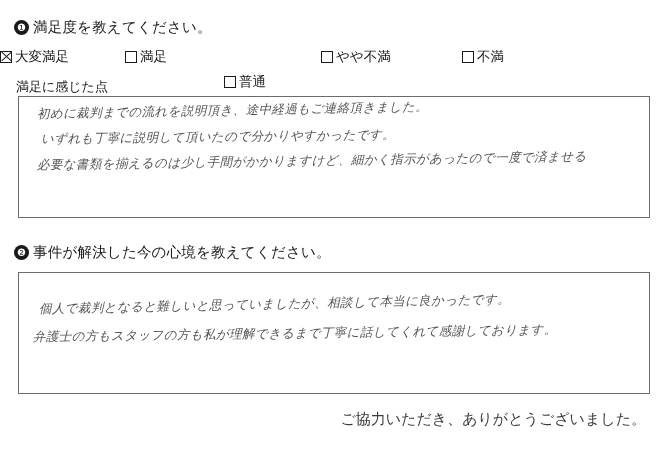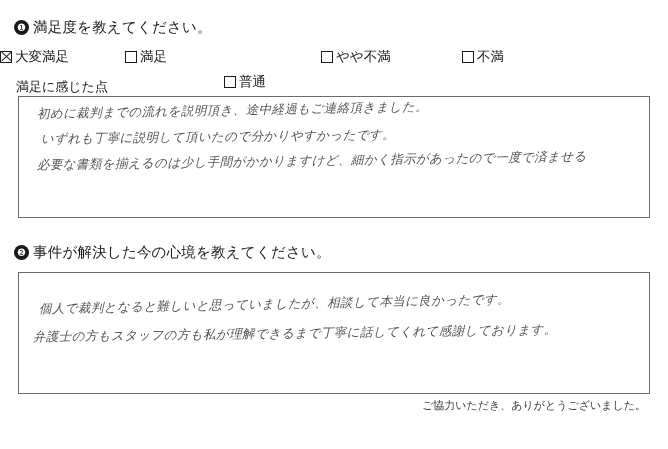--- a/index.html
+++ b/index.html
@@ -131,22 +131,22 @@
   #box1 .l3 { left: 18px; top: 60px; transform: rotate(-0.9deg); }
   #box1 .l4 { left: 18px; top: 86px; transform: rotate(-0.5deg); }
 
   #box2 .l1 { left: 20px; top: 28px; transform: rotate(-1.2deg); }
   #box2 .l2 { left: 14px; top: 56px; transform: rotate(-0.8deg); }
 
   
   #closing {
     position: absolute;
     right: 22px;
-    top: 398px;
-    font-size: 11px;
+    top: 410px;
+    font-size: 15px;
     color: #3b3b3b;
     font-family: "DejaVu Serif", serif;
     white-space: nowrap;
   }
 </style>
 </head>
 <body>
 
 <div id="page">
 

